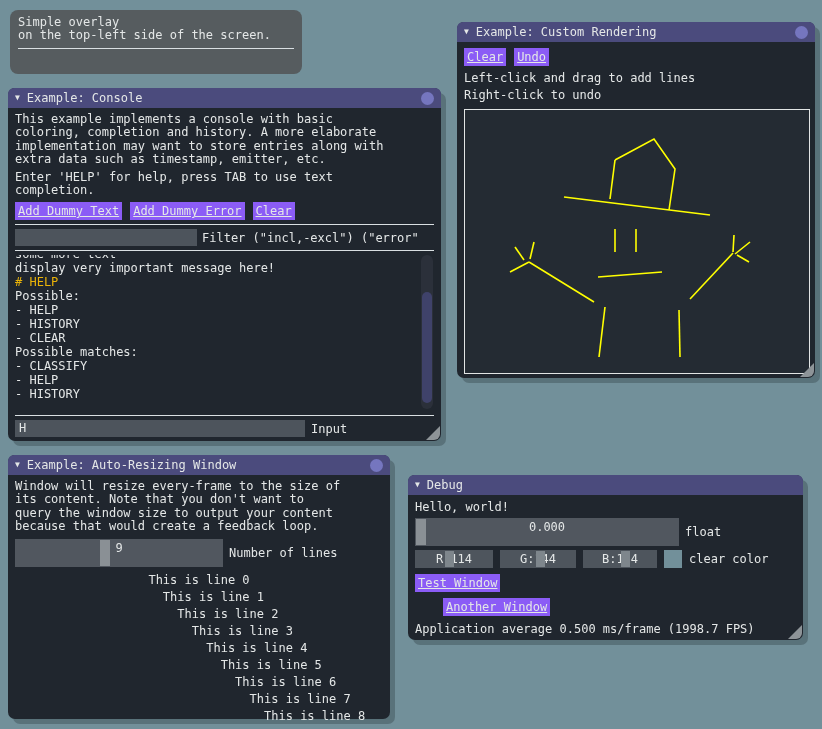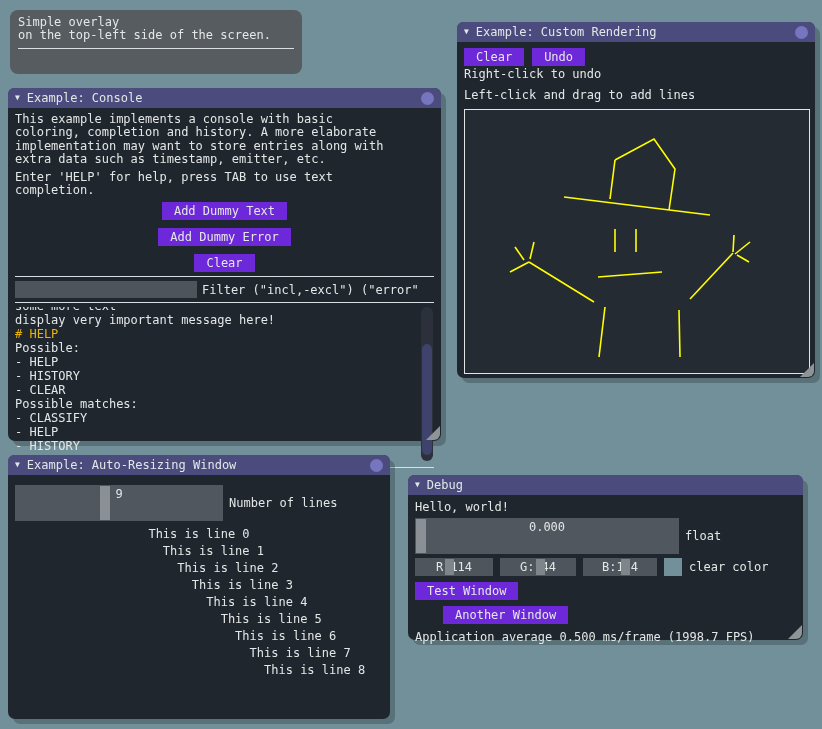--- a/index.html
+++ b/index.html
@@ -16,31 +16,32 @@
   .titlebar {
     height:20px; background:#4b4b7d; display:flex; align-items:center;
     gap:7px; padding:0 7px; border-radius:6px 6px 0 0; box-sizing:border-box;
   }
   .titlebar .arrow { font-size:8px; line-height:20px; color:#e4e7e7; }
   .title-text { white-space:nowrap; }
   .close-circle { width:13px; height:13px; border-radius:50%; background:#7576bf; margin-left:auto; }
   .content { padding:5px 7px; }
   .para { white-space:pre; line-height:13.4px; }
   .btn {
-    display:inline-block; background:#6d28d9; color:#e4e7e7;
-    height:18px; line-height:18px; padding:0 12px; box-sizing:border-box;
+    display:inline-block; background:#8b5cf6; color:#e4e7e7;
+    height:18px; line-height:18px; padding:0 3px; box-sizing:border-box;
     white-space:nowrap;
+    text-decoration:underline;
   }
   .separator { height:1px; background:#d9dfe2; margin:4px 0; }
   .inputbox {
     background:#4d545c; height:17px; line-height:17px; padding:0 4px;
     box-sizing:border-box; overflow:hidden; white-space:nowrap;
   }
   .slider {
-    position:relative; background:#51575f; height:36px; line-height:18px;
+    position:relative; background:#51575f; height:28px; line-height:18px;
     text-align:center; box-sizing:border-box;
   }
   .slider .grab { position:absolute; top:1px; bottom:1px; width:10px; background:#8a9095; }
   .slider .val { position:relative; }
   .row { display:flex; align-items:center; gap:7px; }
   .label { white-space:nowrap; }
   .grip {
     position:absolute; right:1px; bottom:1px; width:14px; height:14px;
     background:#8e9498; clip-path:polygon(100% 0, 100% 100%, 0 100%);
     border-bottom-right-radius:6px;
@@ -93,21 +94,21 @@
     <span class="title-text">Example: Console</span>
     <span class="close-circle"></span>
   </div>
   <div class="content">
     <div class="para">This example implements a console with basic
 coloring, completion and history. A more elaborate
 implementation may want to store entries along with
 extra data such as timestamp, emitter, etc.</div>
     <div class="para" style="margin-top:4px;">Enter 'HELP' for help, press TAB to use text
 completion.</div>
-    <div class="row" style="margin-top:5px; gap:8px;flex-direction:column;">
+    <div class="row" style="margin-top:5px; gap:8px;">
       <span class="btn">Add Dummy Text</span>
       <span class="btn">Add Dummy Error</span>
       <span class="btn">Clear</span>
     </div>
     <div class="separator"></div>
     <div class="row" style="gap:5px;">
       <div class="inputbox" style="width:182px;"></div>
       <span class="label">Filter ("incl,-excl") ("error"</span>
     </div>
     <div class="separator"></div>
@@ -140,22 +141,22 @@
   <div class="titlebar">
     <span class="arrow">▼</span>
     <span class="title-text">Example: Custom Rendering</span>
     <span class="close-circle"></span>
   </div>
   <div class="content">
     <div class="row" style="gap:8px; margin-top:1px;">
       <span class="btn">Clear</span>
       <span class="btn">Undo</span>
     </div>
+    <div style="line-height:17px; margin-top:4px; white-space:pre;">Left-click and drag to add lines</div>
     <div style="line-height:17px; white-space:pre;">Right-click to undo</div>
-    <div style="line-height:17px; margin-top:4px; white-space:pre;">Left-click and drag to add lines</div>
     <svg class="canvas" width="344" height="263" viewBox="0 0 344 263">
         <polyline points="150,50 189,29 210,59 204,100" fill="none" stroke="#FFFF00" stroke-width="1.6"></polyline>
         <polyline points="150,50 145,89" fill="none" stroke="#FFFF00" stroke-width="1.6"></polyline>
         <polyline points="99,87 245,105" fill="none" stroke="#FFFF00" stroke-width="1.6"></polyline>
         <polyline points="150,119 150,142" fill="none" stroke="#FFFF00" stroke-width="1.6"></polyline>
         <polyline points="171,119 171,142" fill="none" stroke="#FFFF00" stroke-width="1.6"></polyline>
         <polyline points="133,167 197,162" fill="none" stroke="#FFFF00" stroke-width="1.6"></polyline>
         <polyline points="50,137 59,150" fill="none" stroke="#FFFF00" stroke-width="1.6"></polyline>
         <polyline points="69,132 65,149" fill="none" stroke="#FFFF00" stroke-width="1.6"></polyline>
         <polyline points="45,162 64,152" fill="none" stroke="#FFFF00" stroke-width="1.6"></polyline>
@@ -171,20 +172,24 @@
   <div class="grip"></div>
 </div>
 
 <div id="autosize" class="window">
   <div class="titlebar">
     <span class="arrow">▼</span>
     <span class="title-text">Example: Auto-Resizing Window</span>
     <span class="close-circle"></span>
   </div>
   <div class="content">
+    <div class="para">Window will resize every-frame to the size of
+its content. Note that you don't want to
+query the window size to output your content
+because that would create a feedback loop.</div>
     <div class="row" style="margin-top:5px; gap:6px;">
       <div class="slider" style="width:208px;">
         <span class="grab" style="left:41%;"></span>
         <span class="val">9</span>
       </div>
       <span class="label">Number of lines</span>
     </div>
     <div class="lines" style="margin-top:5px;text-align:center;">
       <div>This is line 0</div>
       <div>    This is line 1</div>

